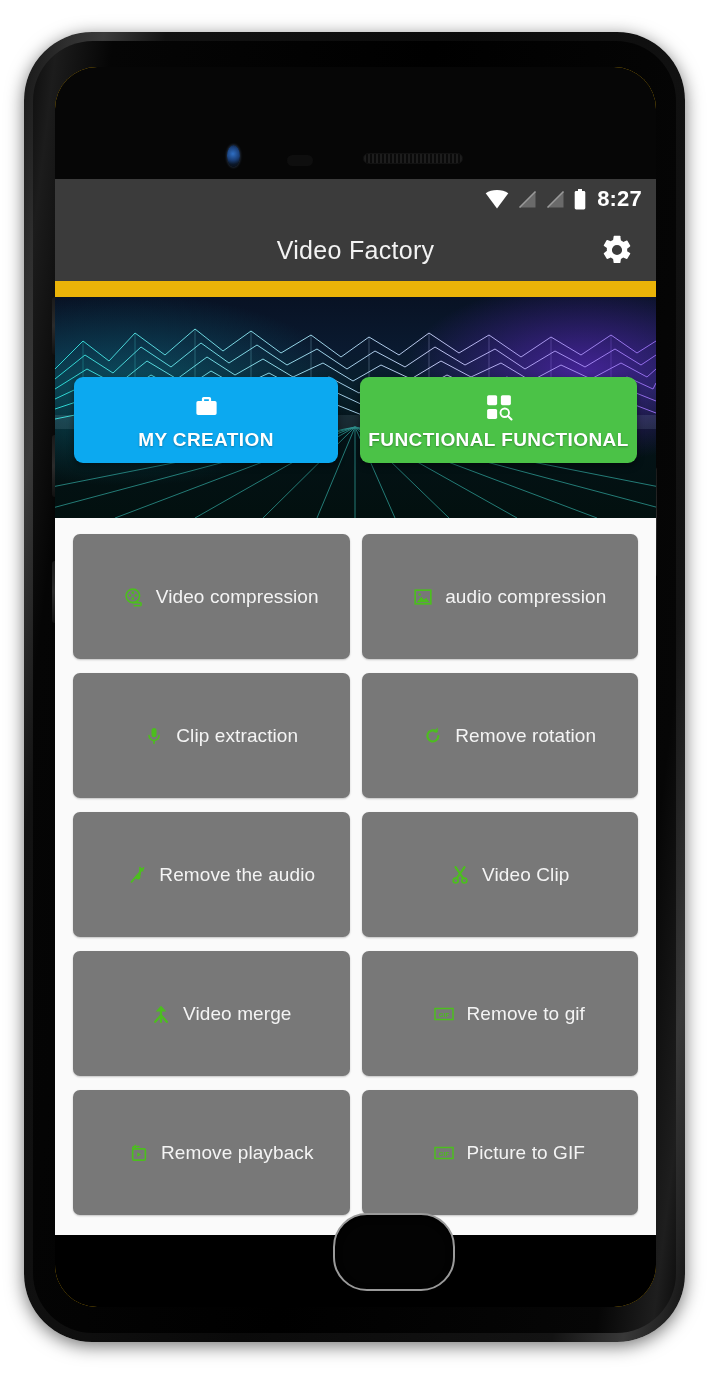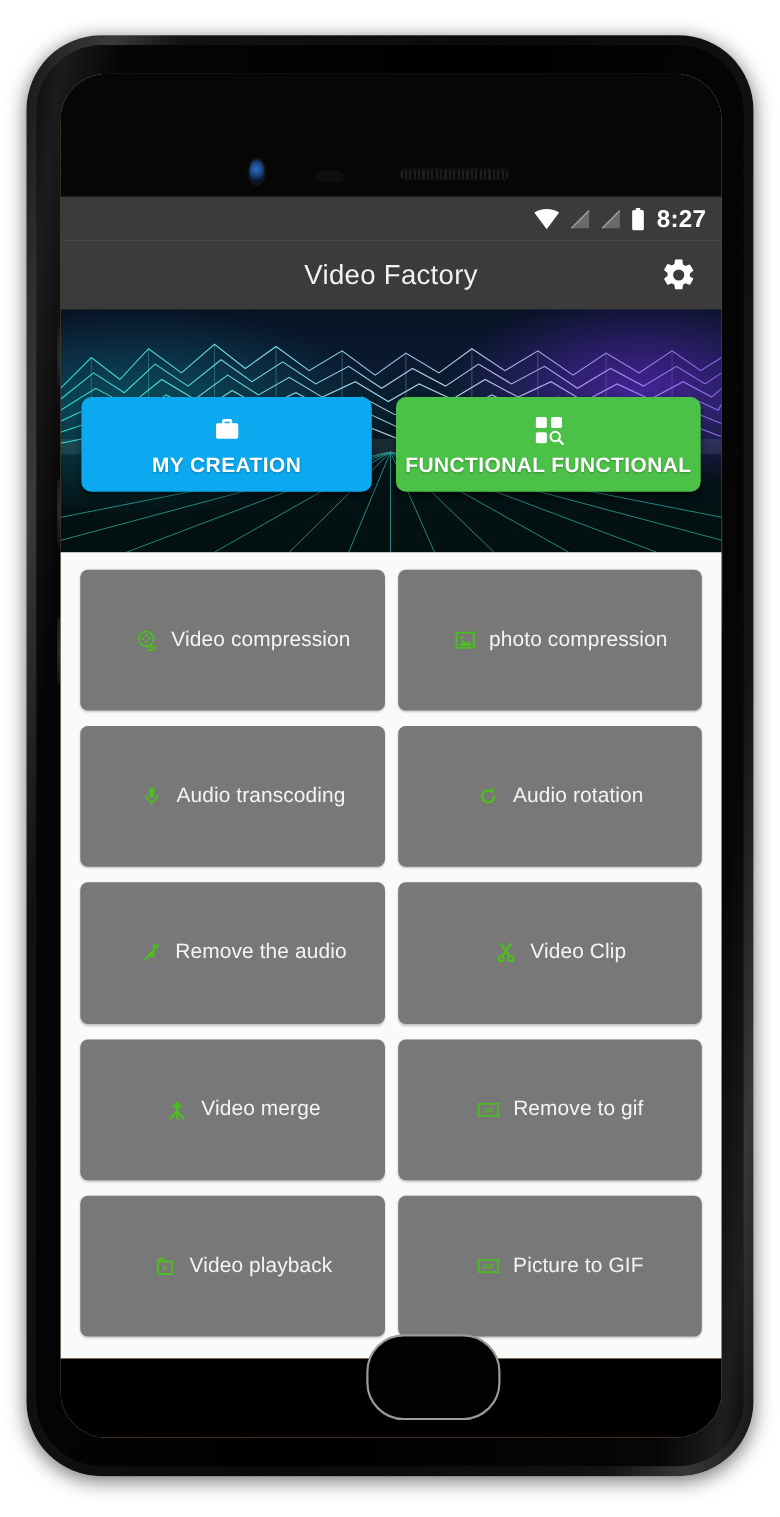--- a/index.html
+++ b/index.html
@@ -61,21 +61,21 @@
   }
   .side-btn { position: absolute; background: linear-gradient(180deg,#1a1a1a,#2b2b2b,#111); border-radius: 3px; }
   #alert-slider { left: 19px; top: 256px; width: 7px; height: 58px; }
   #volume-up    { left: 19px; top: 394px; width: 7px; height: 62px; }
   #volume-down  { left: 19px; top: 520px; width: 7px; height: 62px; }
   #power-button { right: 19px; top: 426px; width: 7px; height: 110px; }
 
   
   #android-ui {
     position: absolute; left: 0; top: 0; width: 601px; height: 1240px;
-    background: #fdba74;
+    background: #eab308;
     display: flex; flex-direction: column;
   }
   #screen-top-black { height: 112px; background: #060606; flex: 0 0 auto; }
 
   
   #status-bar {
     height: 40px; flex: 0 0 auto;
     background: #3b3b3b;
     display: flex; align-items: center; justify-content: flex-end;
     padding-right: 14px; gap: 9px;
@@ -102,20 +102,21 @@
     width: 34px; height: 34px; cursor: pointer;
   }
 
   
   #banner {
     height: 221px; flex: 0 0 auto; position: relative; overflow: hidden;
     background:
       radial-gradient(ellipse 60% 70% at 12% 42%, rgba(14,120,140,.55) 0%, rgba(0,0,0,0) 62%),
       radial-gradient(ellipse 48% 66% at 88% 34%, rgba(96,38,200,.68) 0%, rgba(0,0,0,0) 62%),
       linear-gradient(180deg,#081224 0%, #0a1a30 24%, #08202c 42%, #041318 60%, #02100f 100%);
+    margin-top: 16px;
   }
   #banner-wire { position: absolute; inset: 0; width: 100%; height: 100%; }
 
   .banner-btn {
     position: absolute; top: 80px; height: 86px;
     border-radius: 9px;
     display: flex; flex-direction: column; align-items: center; justify-content: center;
     gap: 5px; cursor: pointer;
     box-shadow: 0 3px 7px rgba(0,0,0,.45);
   }
@@ -300,43 +301,43 @@
           </div>
 
           <div class="feature-tile">
             <span class="ft-icon">
               <svg width="34" height="34" viewBox="0 0 24 24">
                 <rect x="2.6" y="3.8" width="18.8" height="16.4" fill="none" stroke="#4CBE1E" stroke-width="2"></rect>
                 <circle cx="8" cy="9" r="1.5" fill="#4CBE1E"></circle>
                 <path d="M4.4 18.4 10 11.6l3.2 3.8 2.6-2.6 3.8 5.6z" fill="#4CBE1E"></path>
               </svg>
             </span>
-            <span class="ft-label">photo compression</span>
+            <span class="ft-label">audio compression</span>
           </div>
 
 
           <div class="feature-tile">
             <span class="ft-icon">
               <svg width="36" height="36" viewBox="0 0 24 24">
                 <rect x="9" y="2.4" width="6" height="11.2" rx="3" fill="#4CBE1E"></rect>
                 <path d="M6 11.4a6 6 0 0 0 12 0" fill="none" stroke="#4CBE1E" stroke-width="1.9" stroke-linecap="round"></path>
                 <path d="M12 17.6V21" stroke="#4CBE1E" stroke-width="1.9" stroke-linecap="round"></path>
               </svg>
             </span>
-            <span class="ft-label">Audio transcoding</span>
+            <span class="ft-label">Clip extraction</span>
           </div>
 
           <div class="feature-tile">
             <span class="ft-icon">
               <svg width="38" height="38" viewBox="0 0 24 24">
                 <path d="M18.4 12a6.6 6.6 0 1 1-2.6-5.3" fill="none" stroke="#4CBE1E" stroke-width="2.6" stroke-linecap="round"></path>
                 <path d="M17.6 1.8v5.6h-5.3z" fill="#4CBE1E"></path>
               </svg>
             </span>
-            <span class="ft-label">Audio rotation</span>
+            <span class="ft-label">Remove rotation</span>
           </div>
 
           <div class="feature-tile">
             <span class="ft-icon">
               <svg width="36" height="36" viewBox="0 0 24 24">
                 <path d="M15.6 3.2v8.4" stroke="#4CBE1E" stroke-width="2.1" stroke-linecap="round"></path>
                 <path d="M15.6 3.2 19.6 4.6v3.4l-4-1.4z" fill="#4CBE1E"></path>
                 <circle cx="13.2" cy="14.4" r="3" fill="#4CBE1E"></circle>
                 <path d="M19.8 3.6 5.4 20.2" stroke="#4CBE1E" stroke-width="2.1" stroke-linecap="round"></path>
               </svg>
@@ -379,21 +380,21 @@
 
           <div class="feature-tile">
             <span class="ft-icon">
               <svg width="36" height="36" viewBox="0 0 24 24">
                 <rect x="4.4" y="7" width="15.2" height="13.6" rx="1.6" fill="none" stroke="#4CBE1E" stroke-width="2"></rect>
                 <path d="M10 11.2v5.2l4.4-2.6z" fill="#4CBE1E"></path>
                 <path d="M12 4.2H6.4a2 2 0 0 0-2 2v1.2" fill="none" stroke="#4CBE1E" stroke-width="1.8" stroke-linecap="round"></path>
                 <path d="M8.2 1.6 5 4.2l3.2 2.6z" fill="#4CBE1E"></path>
               </svg>
             </span>
-            <span class="ft-label">Video playback</span>
+            <span class="ft-label">Remove playback</span>
           </div>
 
           <div class="feature-tile">
             <span class="ft-icon">
               <svg width="40" height="30" viewBox="0 0 40 30">
                 <rect x="2" y="4" width="36" height="22" fill="none" stroke="#4CBE1E" stroke-width="3"></rect>
                 <text x="20" y="20.5" text-anchor="middle" font-family="Liberation Sans, sans-serif" font-size="12.5" font-weight="bold" fill="#4CBE1E">GIF</text>
               </svg>
             </span>
             <span class="ft-label">Picture to GIF</span>

